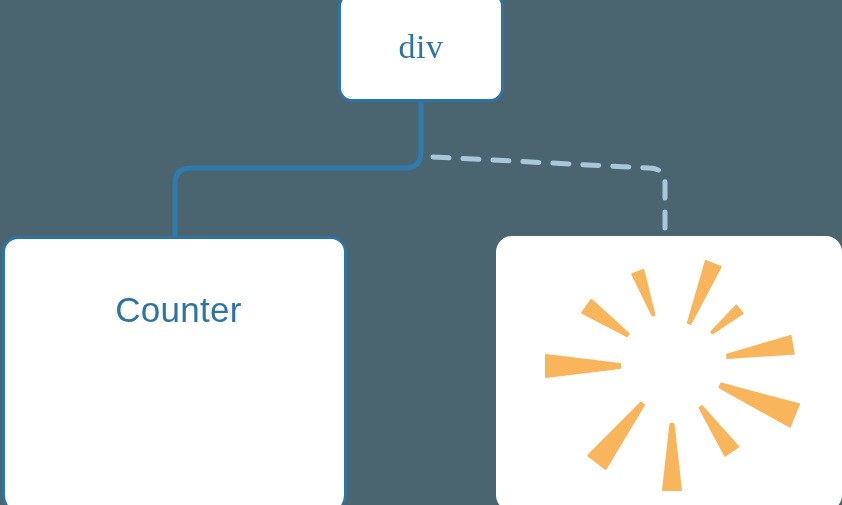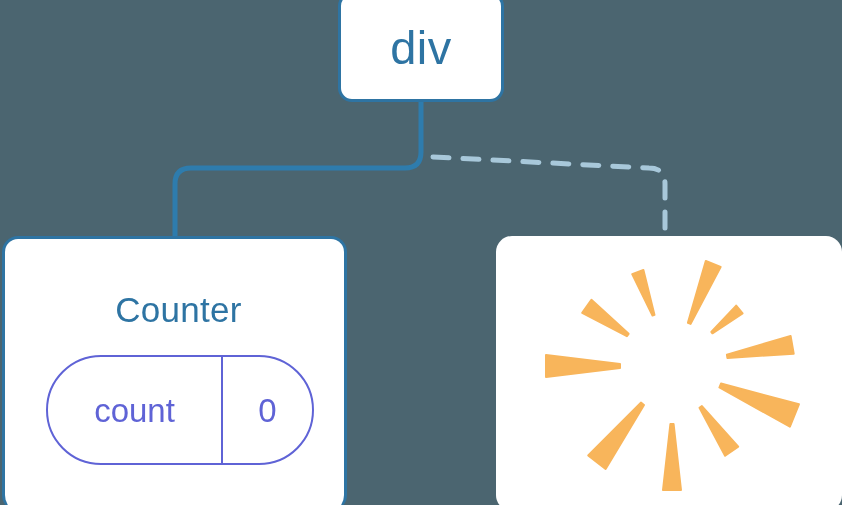--- a/index.html
+++ b/index.html
@@ -38,23 +38,24 @@
     width: 166px;
     height: 110px;
     border: 3px solid #2e74a3;
     border-radius: 14px;
     display: flex;
     align-items: center;
     justify-content: center;
   }
   #node-div .node-title {
     color: #2e74a3;
-    font-size: 47px;
+    font-size: 34px;
     line-height: 1;
     letter-spacing: 0.5px;
+    font-family: Liberation Serif, serif;
   }
 
   #node-counter {
     left: 2px;
     top: 236px;
     width: 345px;
     height: 275px;
     border: 3px solid #2e74a3;
     border-radius: 16px;
     border-bottom: none;
@@ -123,24 +124,20 @@
     <path d="M 433 157 L 649 168 Q 665 168 665 184 L 665 240" fill="none" stroke="#a8c8da" stroke-width="5" stroke-linecap="round" stroke-dasharray="16 14"></path>
   </svg>
 
   <div class="node" id="node-div">
     <span class="node-title">div</span>
   </div>
 
   <div class="node" id="node-counter">
     <span class="node-title">Counter</span>
 
-    <div class="pill">
-      <span class="pill-key">count</span>
-      <span class="pill-val">0</span>
-    </div>
   </div>
 
   <div class="node" id="node-sparkle">
     <svg id="sparkle-svg" viewBox="0 0 346 275" width="346" height="275" xmlns="http://www.w3.org/2000/svg">
         <path d="M 194.6 87.9 L 224.6 31.0 L 209.8 25.0 L 191.9 86.8 Z" fill="#f8b55b" stroke="#f8b55b" stroke-width="2" stroke-linejoin="round"></path>
         <path d="M 216.4 97.3 L 246.6 77.3 L 240.2 69.6 L 215.3 95.9 Z" fill="#f8b55b" stroke="#f8b55b" stroke-width="2" stroke-linejoin="round"></path>
         <path d="M 231.4 121.9 L 297.7 117.7 L 294.6 100.0 L 230.9 118.7 Z" fill="#f8b55b" stroke="#f8b55b" stroke-width="2" stroke-linejoin="round"></path>
         <path d="M 223.4 151.5 L 293.9 190.6 L 302.9 168.3 L 225.0 147.5 Z" fill="#f8b55b" stroke="#f8b55b" stroke-width="2" stroke-linejoin="round"></path>
         <path d="M 203.5 171.8 L 229.1 219.8 L 242.2 210.6 L 205.9 170.1 Z" fill="#f8b55b" stroke="#f8b55b" stroke-width="2" stroke-linejoin="round"></path>
         <path d="M 174.4 188.0 L 167.0 254.0 L 185.0 254.0 L 177.6 188.0 Z" fill="#f8b55b" stroke="#f8b55b" stroke-width="2" stroke-linejoin="round"></path>

